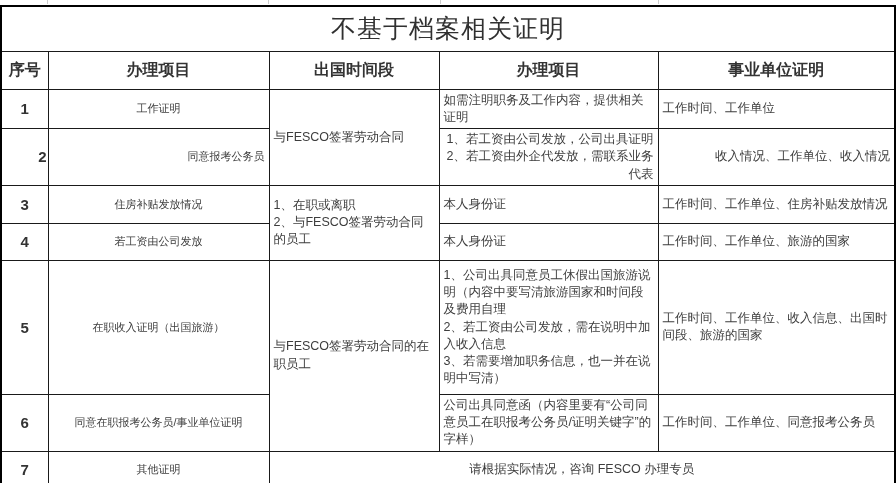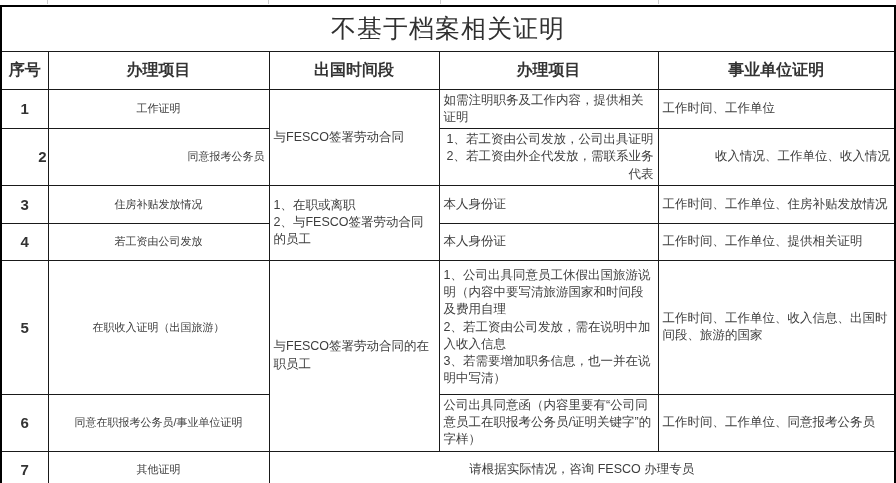--- a/index.html
+++ b/index.html
@@ -141,21 +141,21 @@
     <td class="left-cell pre" rowspan="2">1、在职或离职
 2、与FESCO签署劳动合同的员工</td>
     <td class="left-cell pre">本人身份证</td>
     <td class="left-cell">工作时间、工作单位、住房补贴发放情况</td>
   </tr>
 
   <tr class="r4">
     <td class="no-cell">4</td>
     <td class="item-cell">若工资由公司发放</td>
     <td class="left-cell pre">本人身份证</td>
-    <td class="left-cell">工作时间、工作单位、提供相关证明</td>
+    <td class="left-cell">工作时间、工作单位、旅游的国家</td>
   </tr>
 
   <tr class="r5">
     <td class="no-cell">5</td>
     <td class="item-cell">在职收入证明（出国旅游）</td>
     <td class="left-cell pre" rowspan="2">与FESCO签署劳动合同的在职员工</td>
     <td class="left-cell pre">1、公司出具同意员工休假出国旅游说明（内容中要写清旅游国家和时间段及费用自理
 2、若工资由公司发放，需在说明中加入收入信息
 3、若需要增加职务信息，也一并在说明中写清）</td>
     <td class="left-cell">工作时间、工作单位、收入信息、出国时间段、旅游的国家</td>

